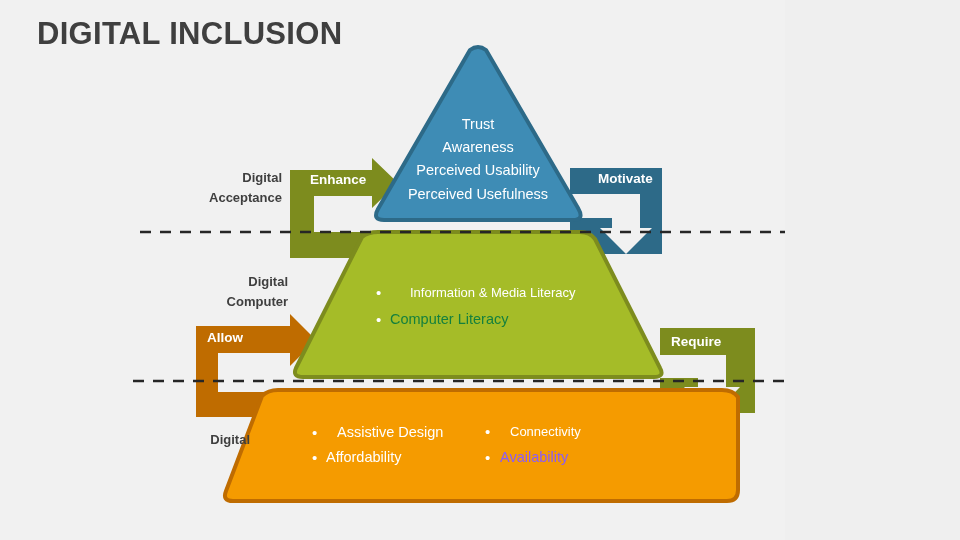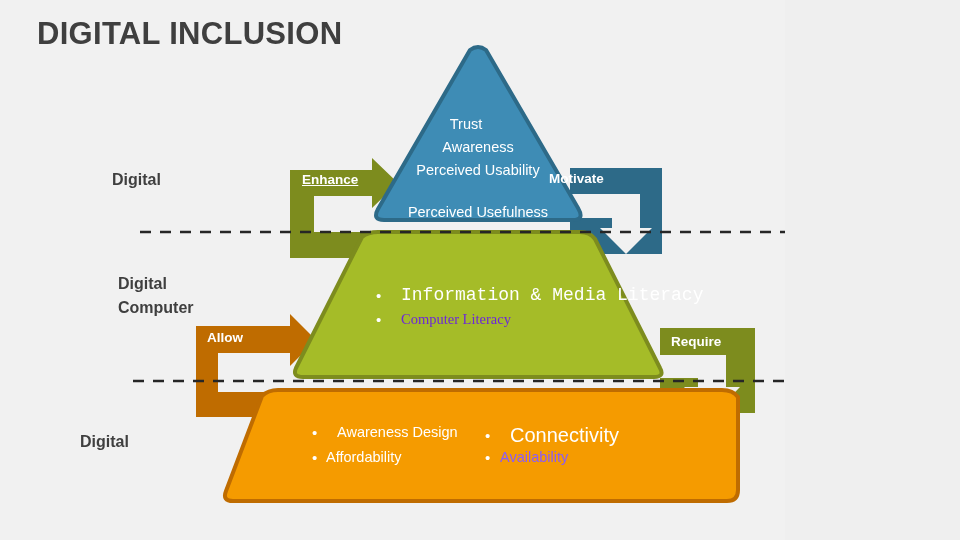--- a/index.html
+++ b/index.html
@@ -27,40 +27,40 @@
   }
   #diagram {
     position: absolute;
     left: 0;
     top: 0;
     width: 960px;
     height: 540px;
   }
   .lvl-label {
     position: absolute;
-    text-align: left;
-    font-size: 16px;
+    text-align: right;
+    font-size: 13px;
     font-weight: bold;
     color: #3f3f3f;
     line-height: 1.5;
     width: 170px;
   }
   #lbl-acceptance { left: 112px; top: 168px; }
   #lbl-literacy   { left: 118px; top: 272px; }
   #lbl-access     { left: 80px;  top: 430px; }
 
   .arrow-text {
     position: absolute;
     font-size: 13.5px;
     font-weight: bold;
     color: #ffffff;
     white-space: nowrap;
   }
-  #txt-enhance  { left: 302px; top: 172px; text-decoration: underline; }
-  #txt-motivate { left: 549px; top: 171px; }
+  #txt-enhance  { left: 310px; top: 172px; }
+  #txt-motivate { left: 598px; top: 171px; }
   #txt-allow    { left: 207px; top: 330px; }
   #txt-require  { left: 671px; top: 334px; }
 
   .tier-text {
     position: absolute;
     color: #ffffff;
     font-size: 14.5px;
     white-space: nowrap;
   }
   .tier-center { text-align: center; }
@@ -179,58 +179,59 @@
                Q 372 220 378 209
                Z" fill="#3e8cb5" stroke="#2d6a88" stroke-width="4" stroke-linejoin="round"></path>
     </g>
 
     <line x1="140" y1="232" x2="785" y2="232" stroke="#262626" stroke-width="2.6" stroke-dasharray="11 9"></line>
     <line x1="133" y1="381" x2="785" y2="381" stroke="#262626" stroke-width="2.6" stroke-dasharray="11 9"></line>
   </svg>
 
   <div class="lvl-label" id="lbl-acceptance">
     <div>Digital</div>
+    <div>Acceptance</div>
   </div>
   <div class="lvl-label" id="lbl-literacy">
     <div>Digital</div>
     <div>Computer</div>
   </div>
   <div class="lvl-label" id="lbl-access">
     <div>Digital</div>
   </div>
 
   <div class="arrow-text" id="txt-enhance">Enhance</div>
   <div class="arrow-text" id="txt-motivate">Motivate</div>
   <div class="arrow-text" id="txt-allow">Allow</div>
   <div class="arrow-text" id="txt-require">Require</div>
 
-  <div class="tier-text tier-center" style="left:346px; top:116px; width:240px;">Trust</div>
+  <div class="tier-text tier-center" style="left:358px; top:116px; width:240px;">Trust</div>
   <div class="tier-text tier-center" style="left:358px; top:162px; width:240px;">Perceived Usability</div>
   <div class="tier-text tier-center" style="left:358px; top:139px; width:240px;">Awareness</div>
-  <div class="tier-text tier-center" style="left:358px; top:204px; width:240px;">Perceived Usefulness</div>
+  <div class="tier-text tier-center" style="left:358px; top:186px; width:240px;">Perceived Usefulness</div>
 
   <div class="bullet-row" style="left:376px; top:285px;">
     <span class="bullet-dot">•</span>
-    <span style="color:#fff;font-size:18px;margin-left:11px;white-space:nowrap;font-family:Liberation Mono, monospace;">Information &amp; Media Literacy</span>
+    <span style="color:#fff;font-size:13px;margin-left:20px;white-space:nowrap;">Information &amp; Media Literacy</span>
   </div>
   <div class="bullet-row" style="left:376px; top:311px;">
     <span class="bullet-dot">•</span>
-    <span style="color:#6d28d9;font-size:14.5px;margin-left:11px;white-space:nowrap;font-family:Liberation Serif, serif;">Computer Literacy</span>
+    <span style="color:#15803d;font-size:14.5px;white-space:nowrap;">Computer Literacy</span>
   </div>
 
   <div class="bullet-row" style="left:312px; top:424px;">
     <span class="bullet-dot">•</span>
-    <span style="color:#fff;font-size:14.5px;margin-left:11px;white-space:nowrap;">Awareness Design</span>
+    <span style="color:#fff;font-size:14.5px;margin-left:11px;white-space:nowrap;">Assistive Design</span>
   </div>
   <div class="bullet-row" style="left:312px; top:449px;">
     <span class="bullet-dot">•</span>
     <span style="color:#fff;font-size:14.5px;white-space:nowrap;">Affordability</span>
   </div>
   <div class="bullet-row" style="left:485px; top:424px;">
     <span class="bullet-dot">•</span>
-    <span style="color:#fff;font-size:20px;margin-left:11px;white-space:nowrap;">Connectivity</span>
+    <span style="color:#fff;font-size:13px;margin-left:11px;white-space:nowrap;">Connectivity</span>
   </div>
   <div class="bullet-row" style="left:485px; top:449px;">
     <span class="bullet-dot">•</span>
     <span style="color:#8b5cf6;font-size:14.5px;margin-left:1px;white-space:nowrap;">Availability</span>
   </div>
 
 </div>
 
 </body></html>

